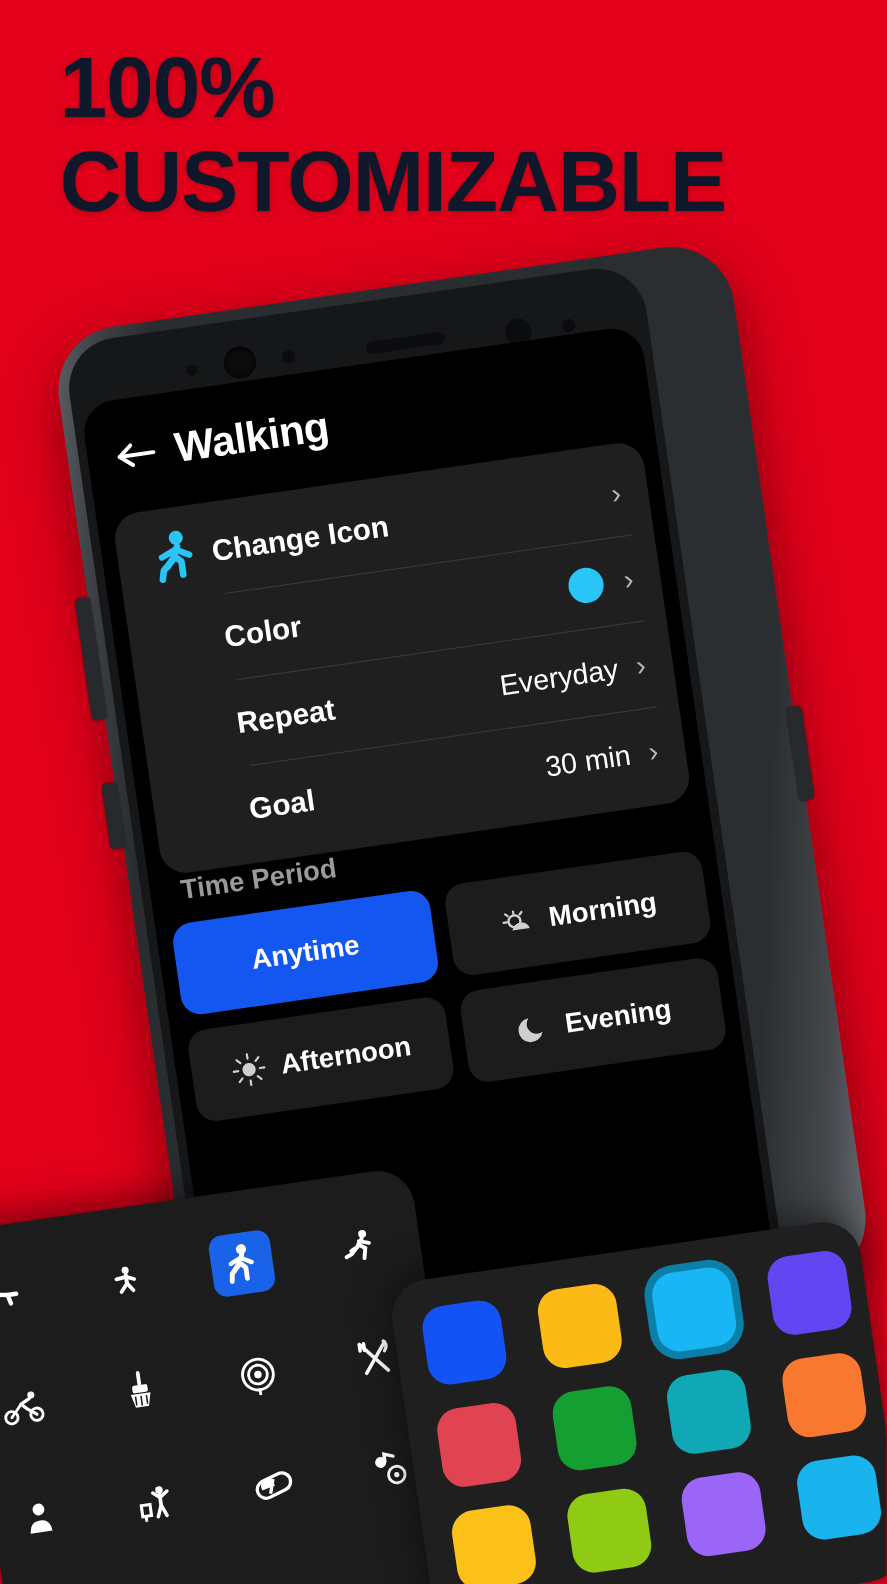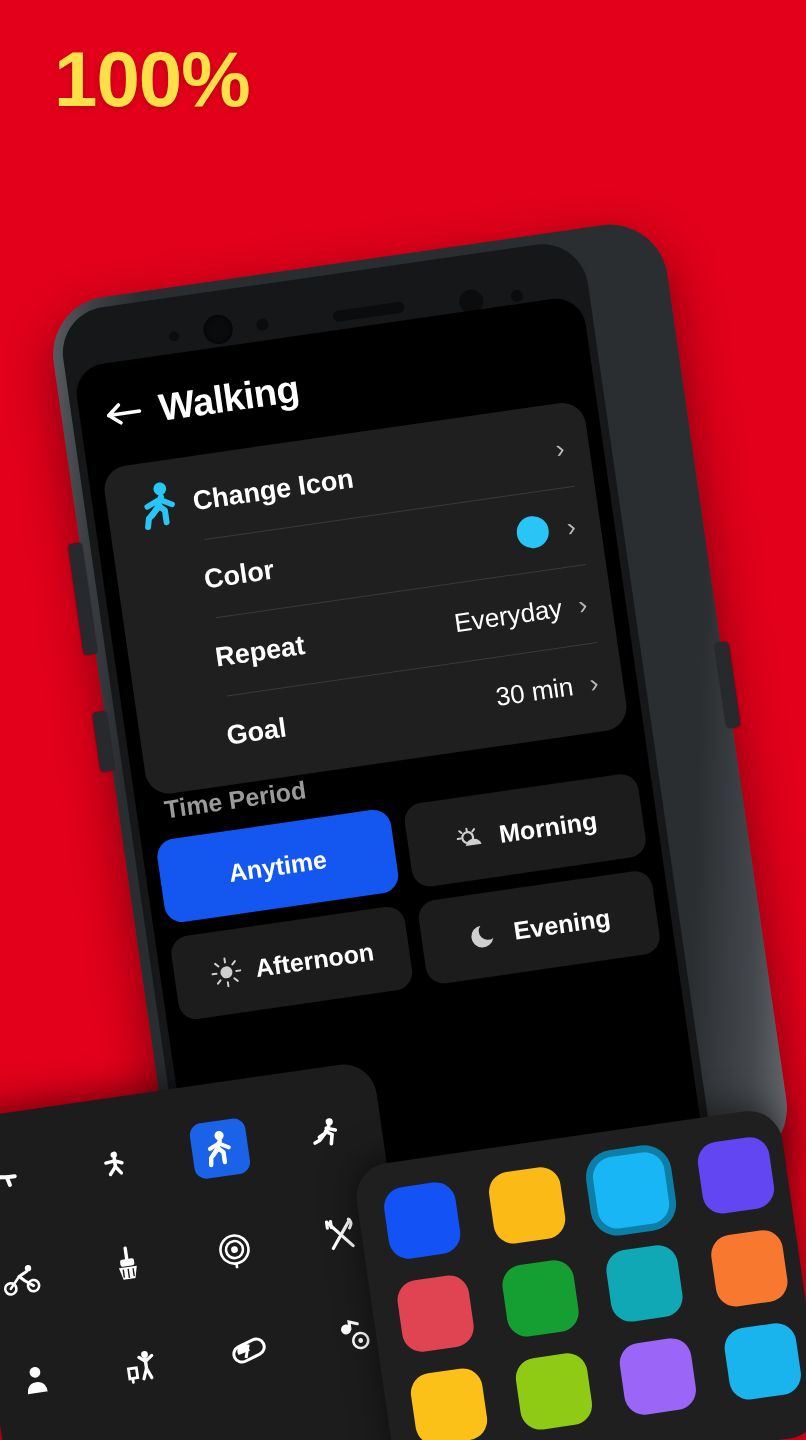--- a/index.html
+++ b/index.html
@@ -6,21 +6,21 @@
   body{
     width:806px;height:1440px;overflow:hidden;position:relative;
     background:#e2001a;
     font-family:"Liberation Sans", sans-serif;
   }
   .stage{position:absolute;inset:0;overflow:hidden;}
 
   
   .headline{
     position:absolute;left:54px;top:42px;width:720px;
-    color:#fde047;font-weight:bold;line-height:0.95;
+    color:#0f172a;font-weight:bold;line-height:0.95;
     letter-spacing:-1px;
     text-shadow:0 2px 6px rgba(0,0,0,.18);
   }
   .headline .l1{display:block;font-size:78px;}
   .headline .l2{display:block;font-size:78px;margin-top:12px;}
 
   
   .phone-wrap{
     position:absolute;left:72px;top:256px;width:700px;height:950px;
     transform:rotate(-8.2deg);
@@ -120,20 +120,21 @@
   .swatch{width:72px;height:72px;border-radius:20px;}
   .swatch.sel{box-shadow:0 0 0 7px #0c7fa8;}
 </style>
 </head>
 <body>
 
 <div class="stage">
 
   <div class="headline">
     <span class="l1">100%</span>
+    <span class="l2">CUSTOMIZABLE</span>
   </div>
 
   <div class="phone-wrap">
     <div class="phone-body"></div>
 
     <div class="btn-side btn-vol"></div>
     <div class="btn-side btn-bix"></div>
     <div class="btn-side btn-pwr"></div>
 
     <div class="phone-inner">

